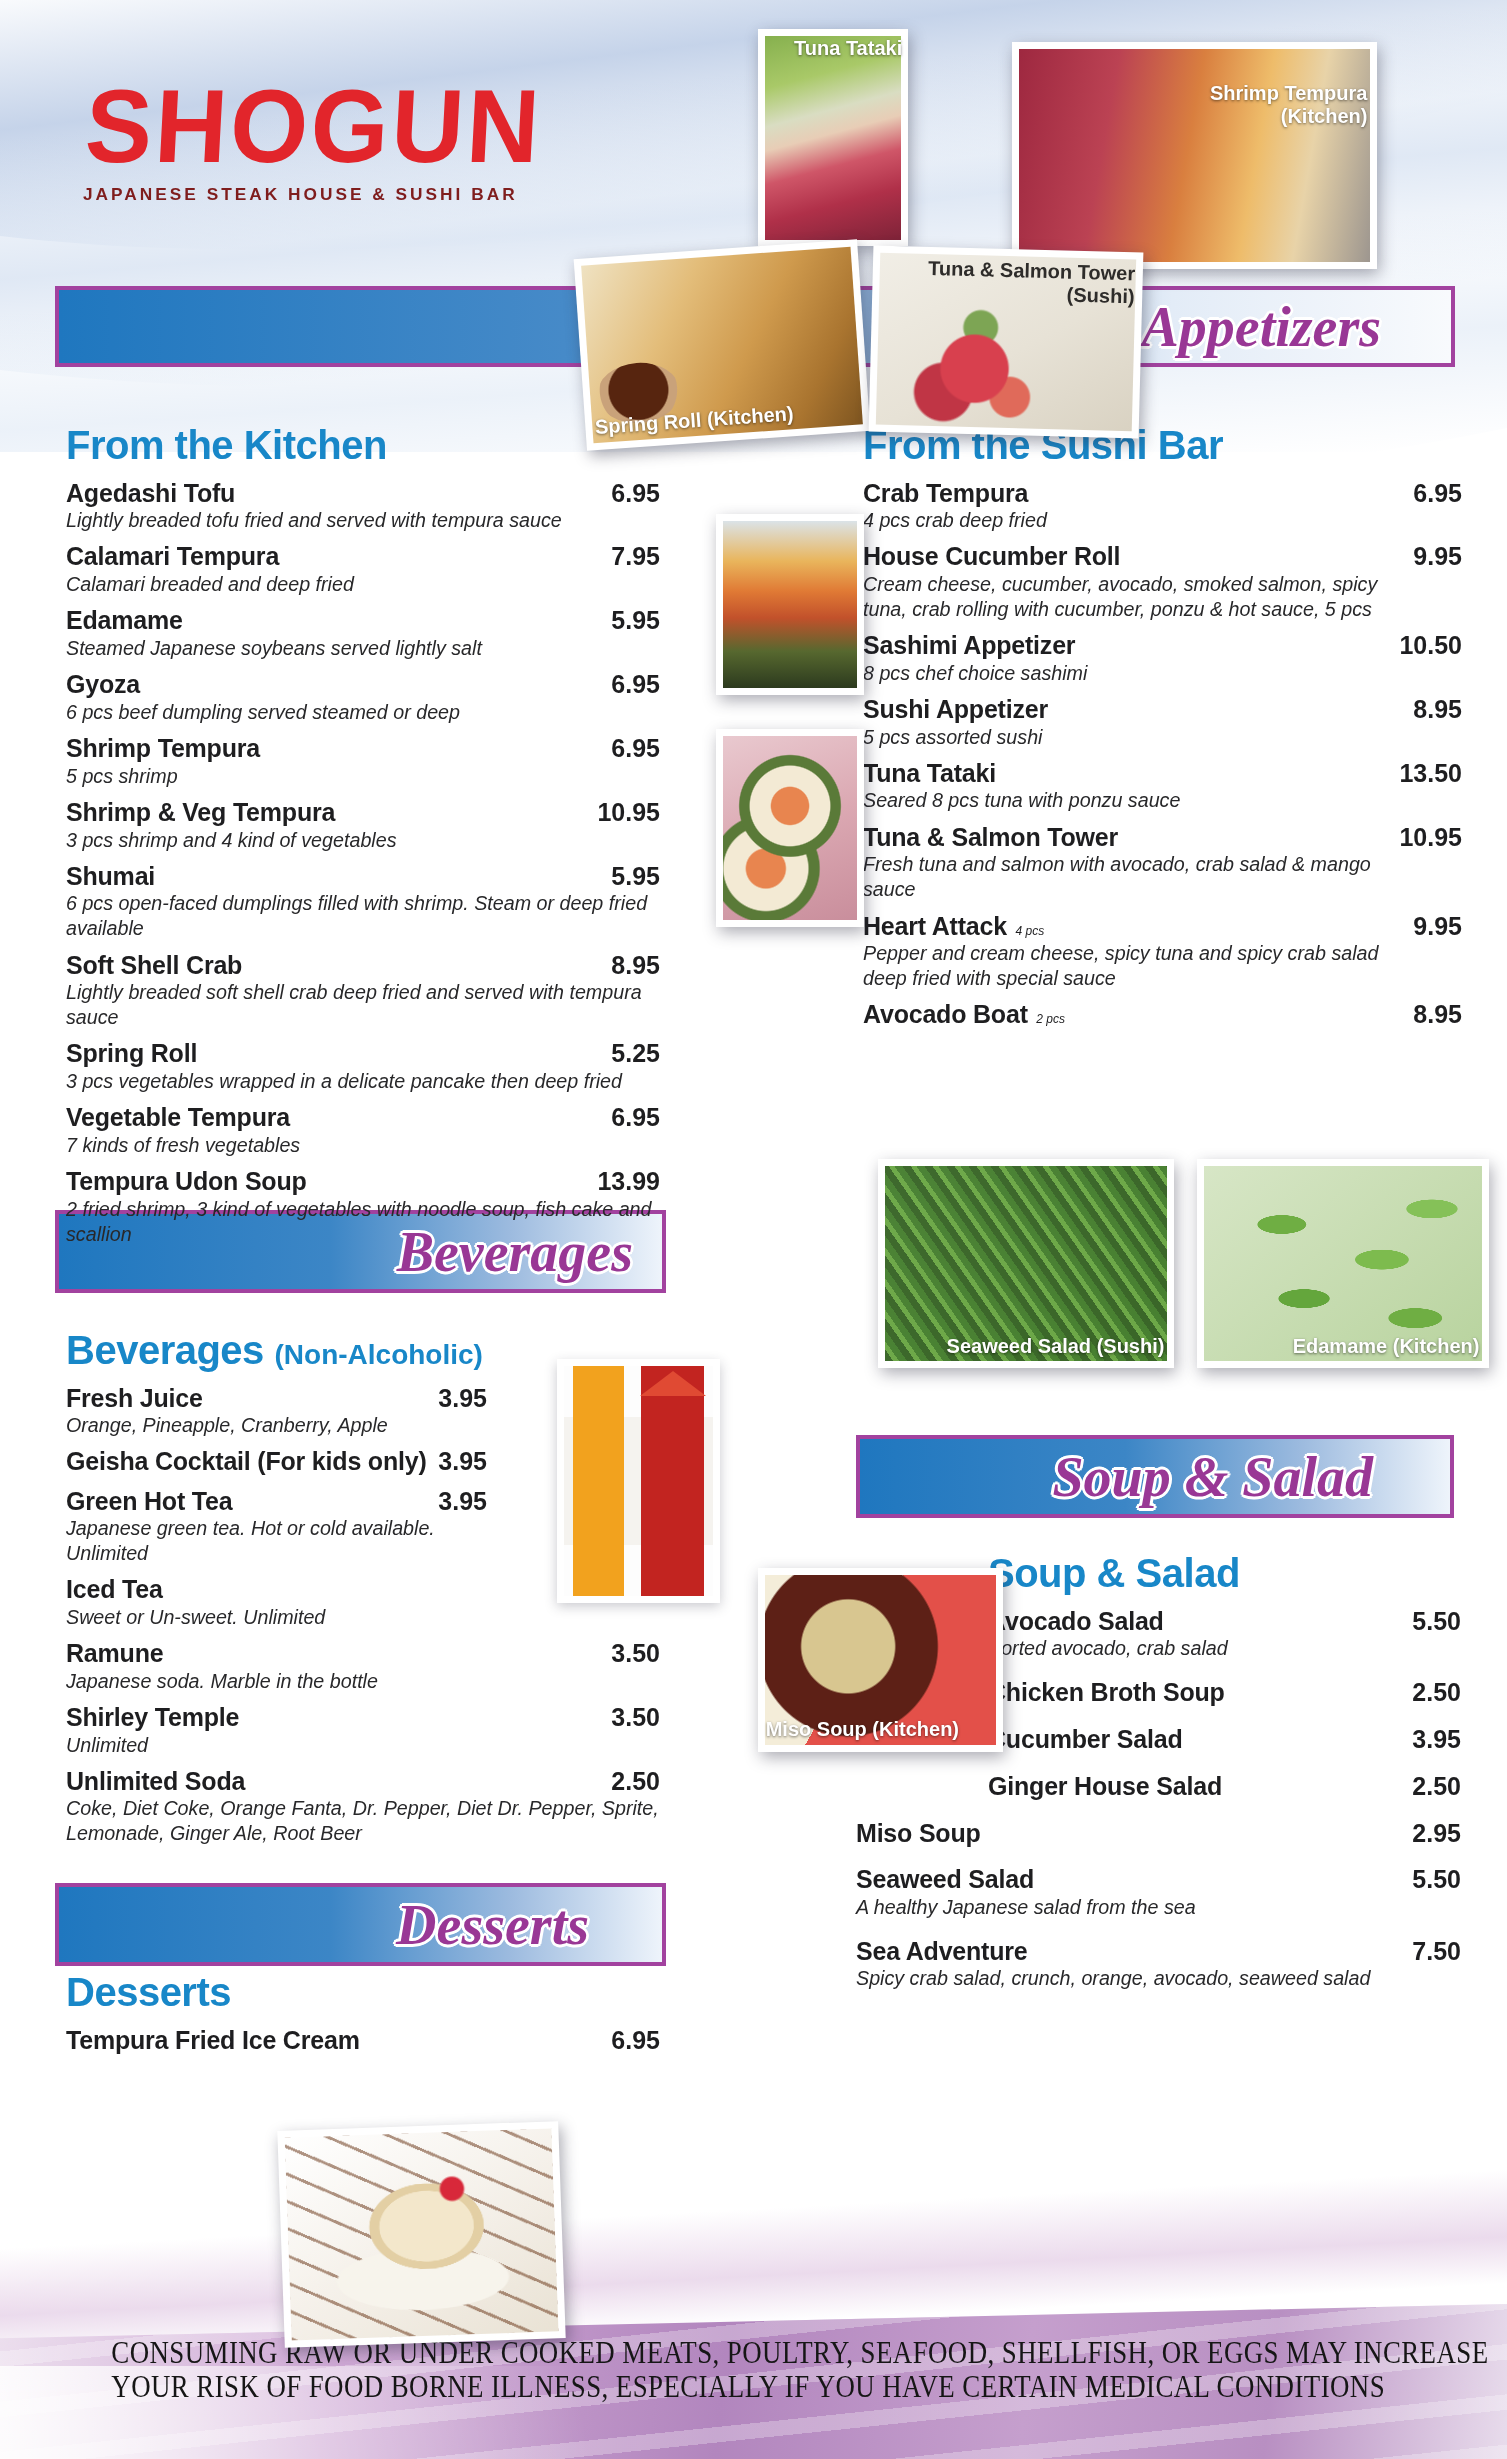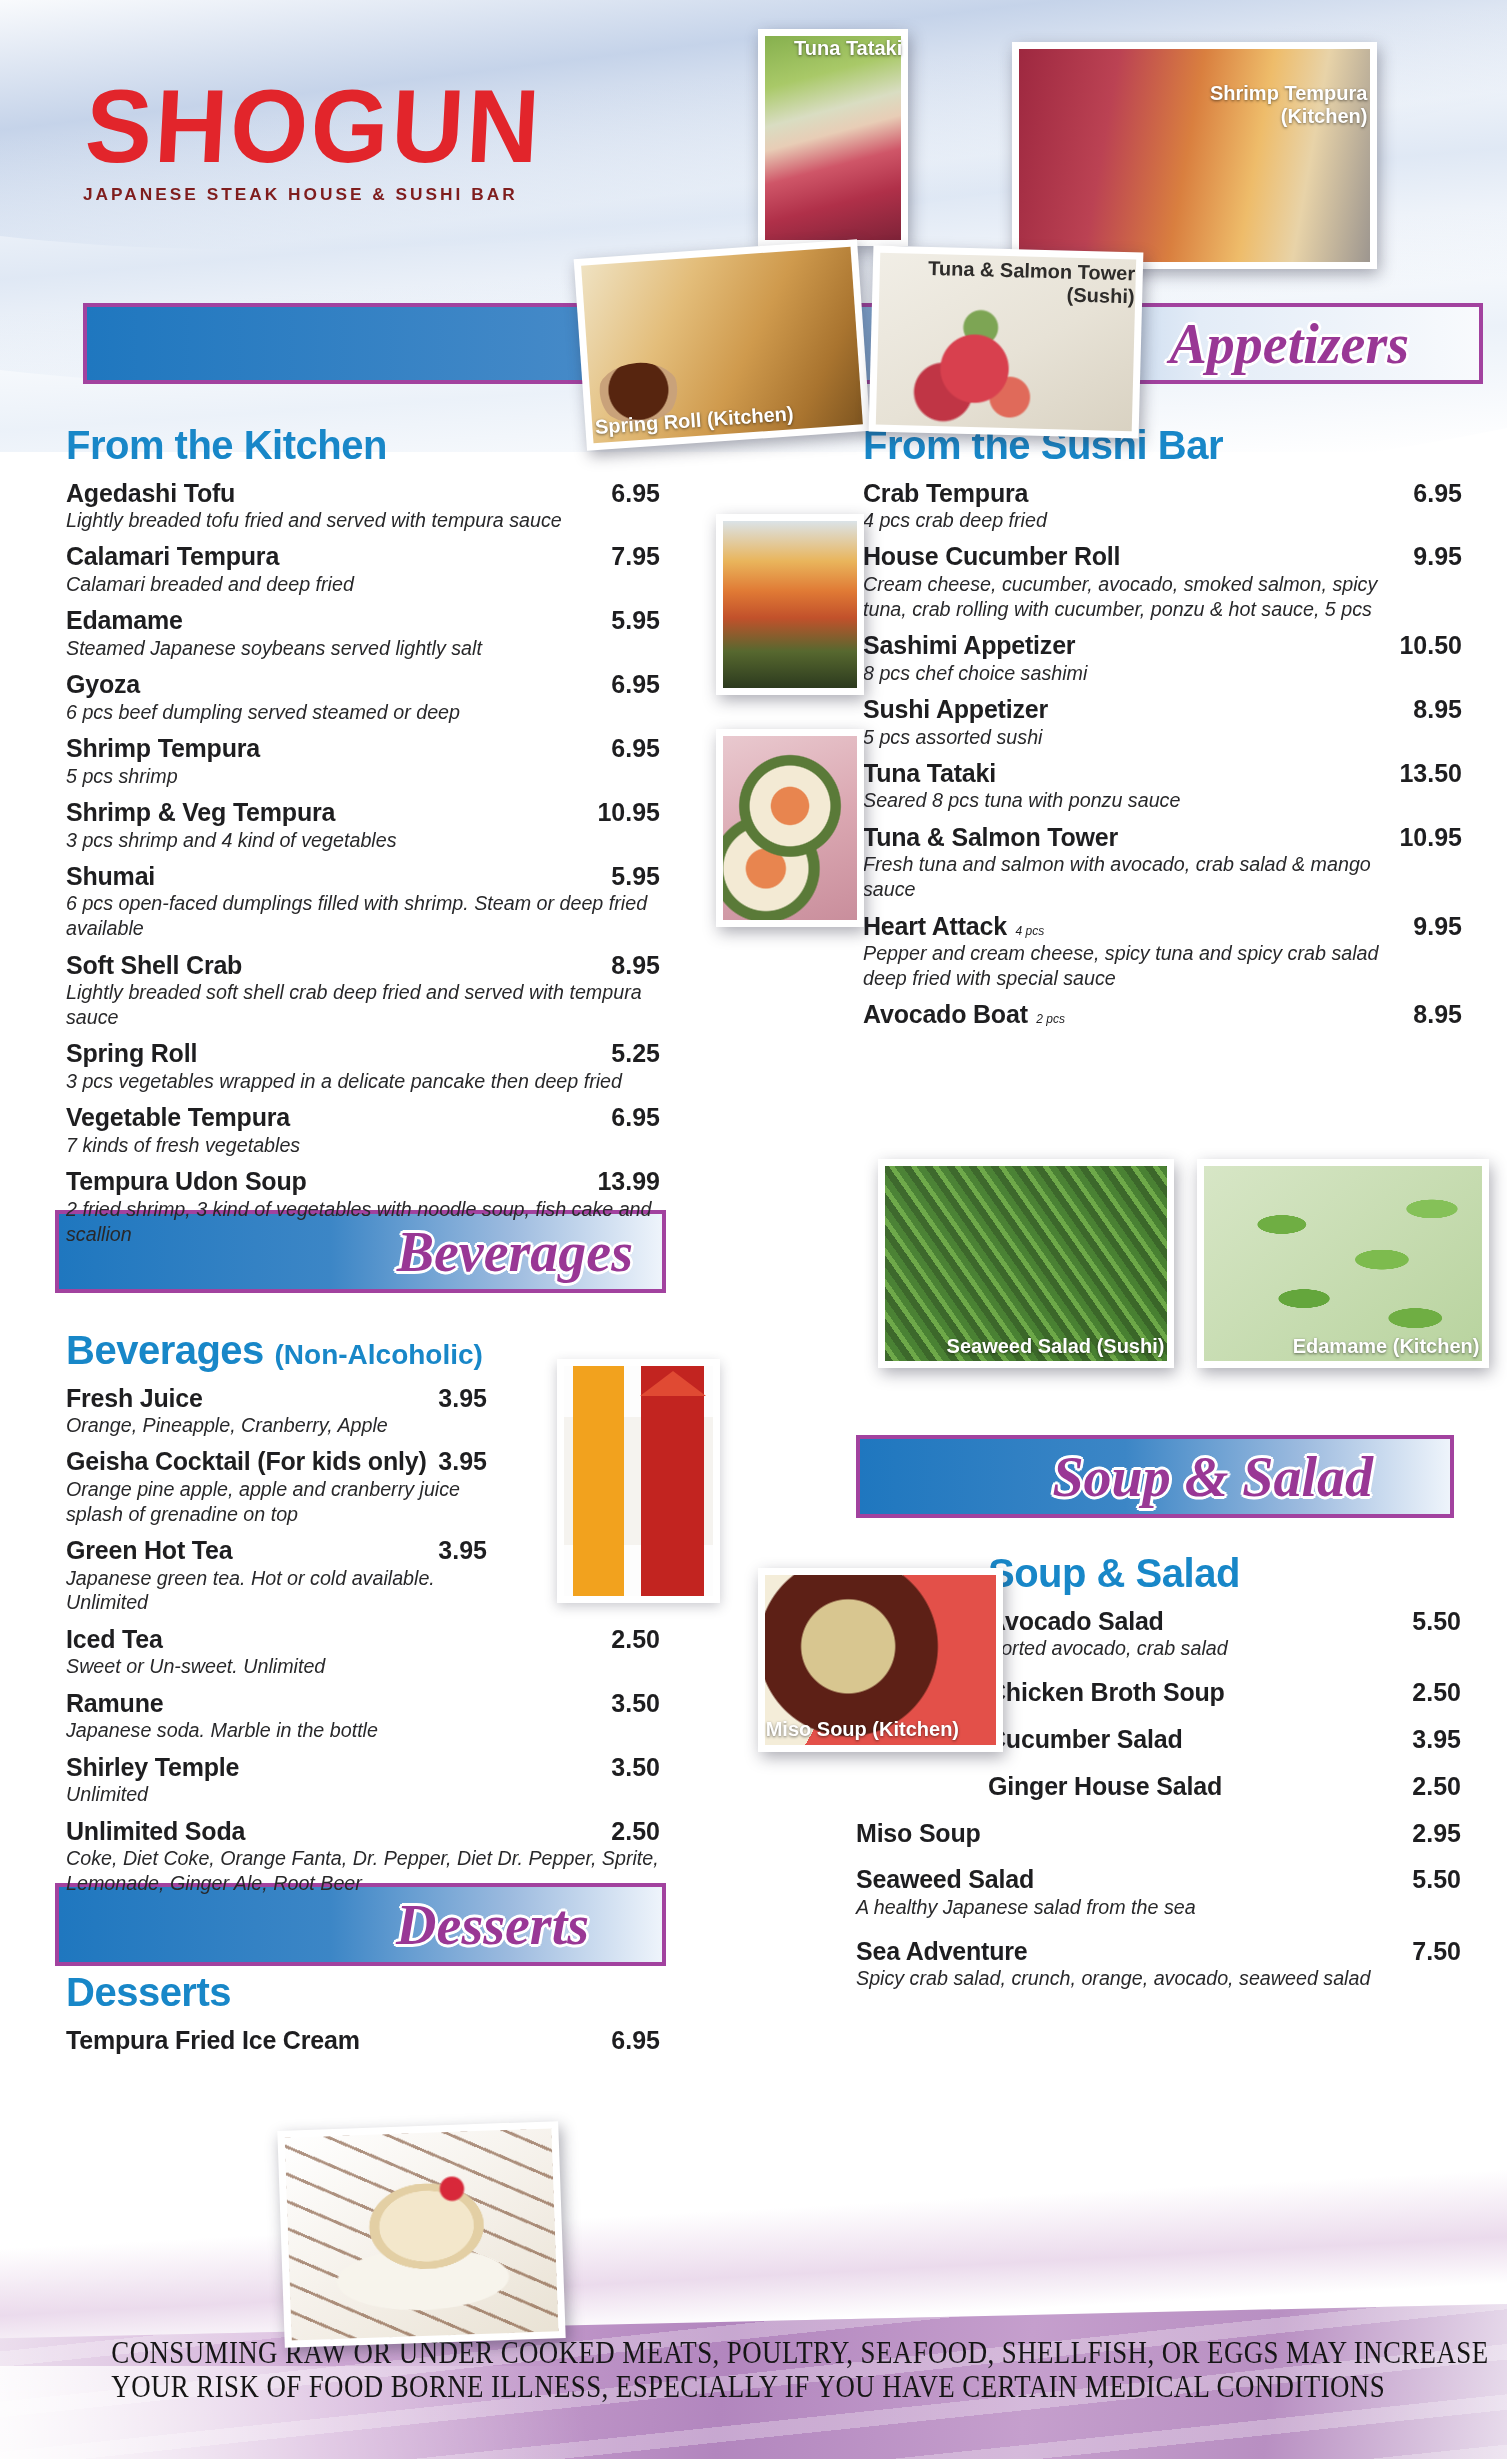--- a/index.html
+++ b/index.html
@@ -34,22 +34,22 @@
        transform:skewX(-3deg) scaleY(1.04);transform-origin:left bottom;
        font-family:"Liberation Sans",sans-serif;}
   .logo-tagline{margin-top:7.7px;font-weight:700;font-size:17.3px;letter-spacing:3px;color:#7f1d1d;}
 
   
   .banner{position:absolute;border:4.8px solid #a2429f;display:flex;align-items:center;z-index:2;box-sizing:border-box;}
   .banner .banner-text{font-family:"Liberation Serif",serif;font-style:italic;font-weight:700;
        font-size:56px;color:#993795;white-space:nowrap;
        text-shadow:1.9px 1.9px 0 #fff,-1.9px -1.9px 0 #fff,1.9px -1.9px 0 #fff,-1.9px 1.9px 0 #fff,
                    2.9px 0 0 #fff,-2.9px 0 0 #fff,0 2.9px 0 #fff,0 -2.9px 0 #fff;}
-  #banner-appetizers{left:55px;top:303px;width:1400px;height:81px;
-       background:linear-gradient(90deg,#1f77bf 0%,#4a8cc9 40%,#9dbbdf 62%,#e3ecf7 80%,#f8fafd 100%);margin-left:28px;}
+  #banner-appetizers{left:55px;top:286px;width:1400px;height:81px;
+       background:linear-gradient(90deg,#1f77bf 0%,#4a8cc9 40%,#9dbbdf 62%,#e3ecf7 80%,#f8fafd 100%);}
   #banner-appetizers .banner-text{margin-left:auto;margin-right:70px;}
   #banner-beverages{left:55px;top:1210px;width:611px;height:83px;
        background:linear-gradient(90deg,#1f77bf 0%,#3c86c6 45%,#9dbbdf 75%,#eef4fb 100%);}
   #banner-beverages .banner-text{margin-left:auto;margin-right:29px;}
   #banner-soup{left:856px;top:1435px;width:598px;height:83px;
        background:linear-gradient(90deg,#1f77bf 0%,#3c86c6 45%,#9dbbdf 75%,#eef4fb 100%);}
   #banner-soup .banner-text{margin-left:auto;margin-right:77px;}
   #banner-desserts{left:55px;top:1883px;width:611px;height:83px;
        background:linear-gradient(90deg,#1f77bf 0%,#3c86c6 45%,#9dbbdf 75%,#eef4fb 100%);}
   #banner-desserts .banner-text{margin-left:auto;margin-right:73px;}
@@ -411,21 +411,20 @@
       <span class="item-price">3.95</span>
     </div>
     <div class="item-desc">Orange, Pineapple, Cranberry, Apple</div>
   </div>
         <div class="menu-item">
     <div class="item-head">
       <span class="item-name">Geisha Cocktail (For kids only)</span>
 
       <span class="item-price">3.95</span>
     </div>
-    <div class="item-desc">Orange pine apple, apple and cranberry juice splash of grenadine on top</div>
   </div>
         <div class="menu-item">
     <div class="item-head">
       <span class="item-name">Green Hot Tea</span>
 
       <span class="item-price">3.95</span>
     </div>
     <div class="item-desc">Japanese green tea. Hot or cold available.  Unlimited</div>
   </div>
         <div class="menu-item">

